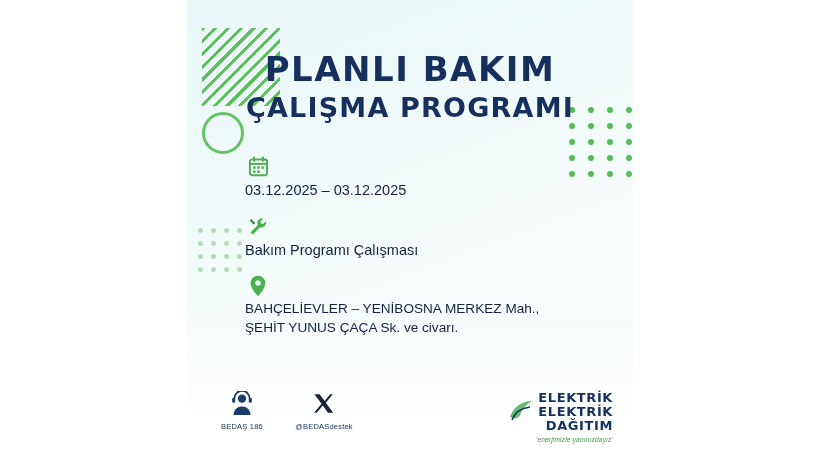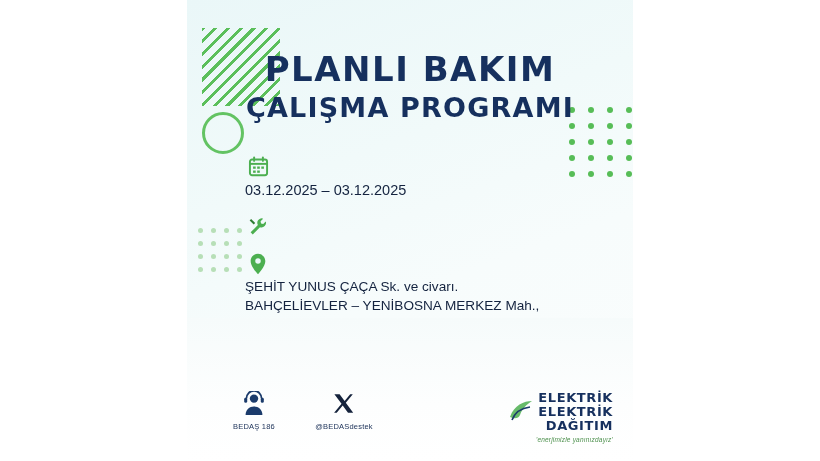--- a/index.html
+++ b/index.html
@@ -148,24 +148,24 @@
   
   .footer {
     position: absolute;
     left: 0;
     bottom: 14px;
     width: 446px;
     height: 58px;
   }
   .footer-icons {
     position: absolute;
-    left: 36px;
+    left: 24px;
     top: 0;
     display: flex;
-    gap: 28px;
+    gap: 20px;
     align-items: center;
   }
   .f-item {
     width: 62px;
     text-align: center;
   }
   .f-glyph {
     height: 30px;
     display: flex;
     align-items: center;
@@ -287,32 +287,33 @@
       </div>
 
 
       <div class="info-row">
         <div class="info-icon">
           <svg width="21" height="21" viewBox="0 0 24 24">
             <path d="M15.8 2.6a5.2 5.2 0 0 0-4.5 7.8L3 18.7l2.4 2.4 8.3-8.3a5.2 5.2 0 0 0 6.6-6.6l-2.9 2.9-2.5-.5-.5-2.5 2.9-2.9a5.3 5.3 0 0 0-1.5-.6z" fill="#4caf50"></path>
             <path d="M3.6 3.3l4.6 4.6-1.7 1.7-4.6-4.6z" fill="#2e7d32"></path>
           </svg>
         </div>
+        <div class="info-text">Bakım Programı Çalışması</div>
       </div>
 
       <div class="info-row">
         <div class="info-icon">
           <svg width="20" height="22" viewBox="0 0 20 24">
             <path d="M10 .9C5.6.9 2 4.5 2 8.9c0 5.9 8 14.2 8 14.2s8-8.3 8-14.2c0-4.4-3.6-8-8-8z" fill="#4caf50"></path>
             <circle cx="10" cy="8.7" r="3" fill="#eaf7f8"></circle>
           </svg>
         </div>
         <div class="info-text addr">
+          <div>BAHÇELİEVLER – YENİBOSNA MERKEZ Mah.,</div>
           <div>ŞEHİT YUNUS ÇAÇA Sk. ve civarı.</div>
-          <div>BAHÇELİEVLER – YENİBOSNA MERKEZ Mah.,</div>
         </div>
       </div>
 
     </div>
 
     <div class="footer">
       <div class="footer-icons">
 
         <div class="f-item">
           <div class="f-glyph">

